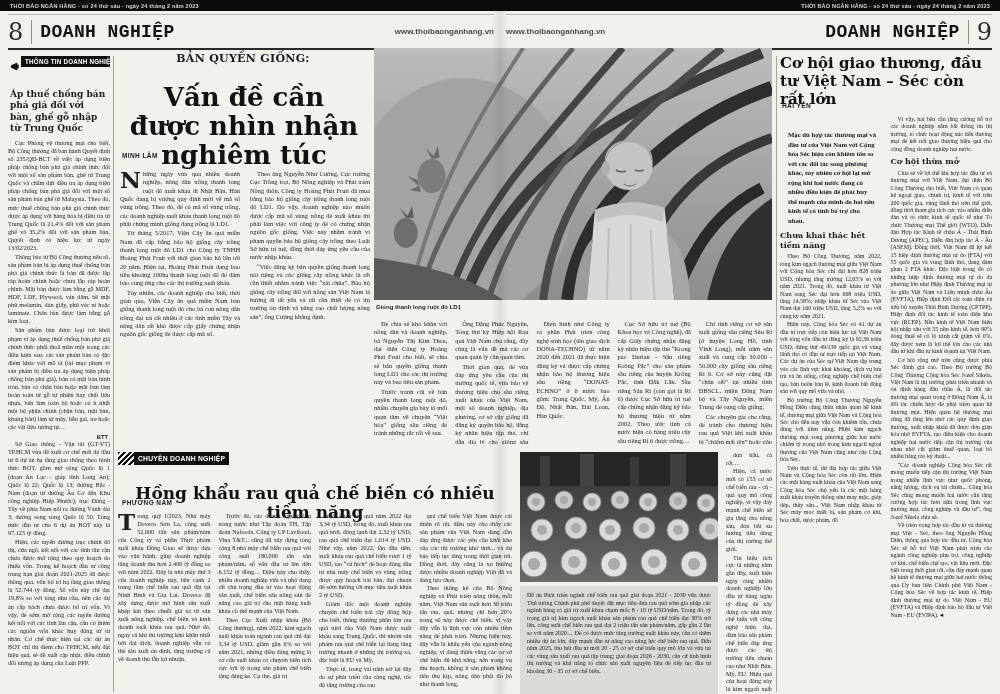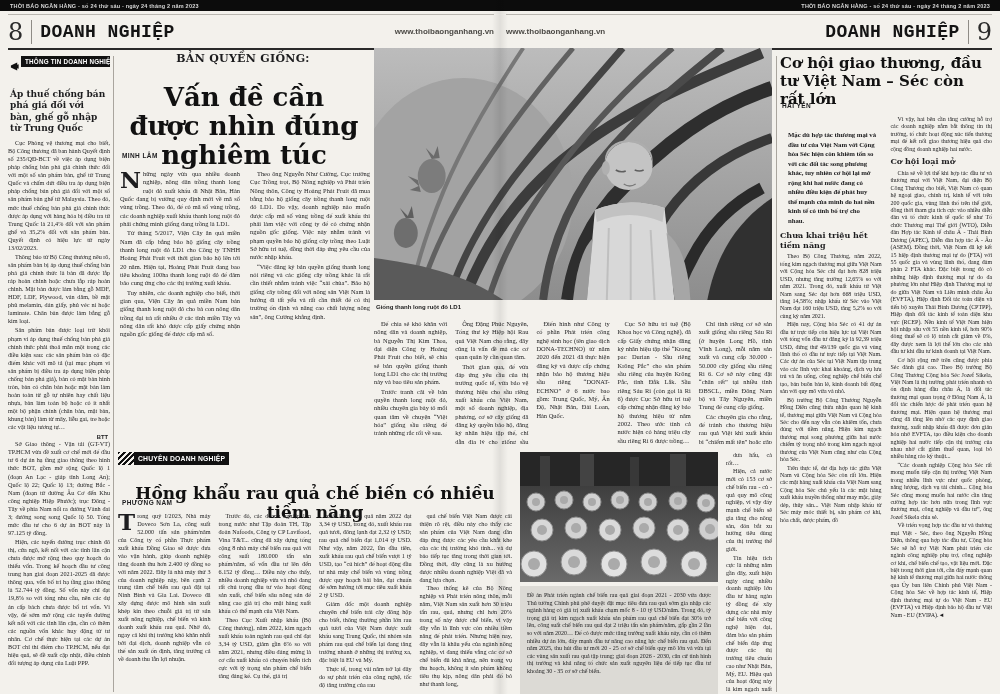--- a/index.html
+++ b/index.html
@@ -114,21 +114,21 @@
       </div>
     <div class="sig">BTT</div>
     <div class="body">
         <p>Sở Giao thông - Vận tải (GT-VT) TP.HCM vừa đề xuất cơ chế mới để đầu tư 6 dự án hạ tầng giao thông theo hình thức BOT, gồm mở rộng Quốc lộ 1 (đoạn An Lạc - giáp tỉnh Long An); Quốc lộ 22; Quốc lộ 13; đường Bắc - Nam (đoạn từ đường Âu Cơ đến Khu công nghiệp Hiệp Phước); trục Đông - Tây về phía Nam nối ra đường Vành đai 3; đường song song Quốc lộ 50. Tổng mức đầu tư cho 6 dự án BOT này là 97.125 tỷ đồng.</p>
         <p>Hiện, các tuyến đường trục chính đô thị, cửa ngõ, kết nối với các tỉnh lân cận chưa được mở rộng theo quy hoạch do thiếu vốn. Trong kế hoạch đầu tư công trung hạn giai đoạn 2021-2025 đã được thông qua, vốn bố trí hạ tầng giao thông là 52.744 tỷ đồng. Số vốn này chỉ đạt 19,8% so với tổng nhu cầu, nên các dự án cấp bách chưa được bố trí vốn. Vì vậy, để sớm mở rộng các tuyến đường kết nối với các tỉnh lân cận, cần có thêm các nguồn vốn khác huy động từ tư nhân. Cơ chế thực hiện tại các dự án BOT chỉ thí điểm cho TP.HCM, nếu đạt hiệu quả, sẽ đề xuất cập nhật, điều chỉnh đối tượng áp dụng của Luật PPP.</p>
       </div>
 
   </aside>
 
   <div class="kicker">BẢN QUYỀN GIỐNG:</div>
-  <h1 class="mhead">Vấn đề cần được nhìn đúng nghiêm túc</h1>
+  <h1 class="mhead">Vấn đề cần được nhìn nhận nghiêm túc</h1>
   <div class="byline by-main">MINH LÂM</div>
 
   <div class="photo">
     <svg viewBox="0 0 400 252" preserveAspectRatio="none">
       <defs>
         <linearGradient id="bg1" x1="0" y1="0" x2="0" y2="1">
           <stop offset="0" stop-color="#bcbcbc"></stop>
             <stop offset="1" stop-color="#8d8d8d"></stop>
         </linearGradient>
       </defs>
@@ -291,33 +291,33 @@
     </div>
 
   <h2 class="rhead">Cơ hội giao thương, đầu tư Việt Nam – Séc còn rất lớn</h2>
   <div class="byline by-right">HẢI YẾN</div>
 
   <div class="rcols">
     <div>
       <div class="intro">
         <p>Mặc dù hợp tác thương mại và đầu tư của Việt Nam với Cộng hòa Séc hiện còn khiêm tốn so với các đối tác song phương khác, tuy nhiên cơ hội lại mở rộng khi hai nước đang có nhiều điều kiện để phát huy thế mạnh của mình do hai nền kinh tế có tính bổ trợ cho nhau.</p>
       </div>
-      <div class="subhead">Chưa khai triệu hết tiềm năng</div>
+      <div class="subhead">Chưa khai thác hết tiềm năng</div>
       <div>
           <p>Theo Bộ Công Thương, năm 2022, tổng kim ngạch thương mại giữa Việt Nam với Cộng hòa Séc chỉ đạt hơn 828 triệu USD, nhưng tăng trưởng 12,65% so với năm 2021. Trong đó, xuất khẩu từ Việt Nam sang Séc đạt hơn 668 triệu USD, tăng 14,58%; nhập khẩu từ Séc vào Việt Nam đạt 160 triệu USD, tăng 5,2% so với cùng kỳ năm 2021.</p>
           <p>Hiện nay, Cộng hòa Séc có 41 dự án đầu tư trực tiếp còn hiệu lực tại Việt Nam với tổng vốn đầu tư đăng ký là 92,39 triệu USD, đứng thứ 49/139 quốc gia và vùng lãnh thổ có đầu tư trực tiếp tại Việt Nam. Các dự án của Séc tại Việt Nam tập trung vào các lĩnh vực khai khoáng, dịch vụ lưu trú và ăn uống, công nghiệp chế biến chế tạo, bán buôn bán lẻ, kinh doanh bất động sản với quy mô vừa và nhỏ.</p>
           <p>Bộ trưởng Bộ Công Thương Nguyễn Hồng Diên cũng thừa nhận quan hệ kinh tế, thương mại giữa Việt Nam và Cộng hòa Séc cho đến nay vẫn còn khiêm tốn, chưa đúng với tiềm năng. Hiện kim ngạch thương mại song phương giữa hai nước chiếm tỷ trọng nhỏ trong kim ngạch ngoại thương của Việt Nam cũng như của Cộng hòa Séc.</p>
           <p>Trên thực tế, dư địa hợp tác giữa Việt Nam và Cộng hòa Séc còn rất lớn. Hiện các mặt hàng xuất khẩu của Việt Nam sang Cộng hòa Séc chủ yếu là các mặt hàng xuất khẩu truyền thống như may mặc, giày dép, thủy sản... Việt Nam nhập khẩu từ Séc máy móc thiết bị, sản phẩm cơ khí, hóa chất, dược phẩm, đồ</p>
         </div>
     </div>
     <div>
       <div>
           <p>Vì vậy, hai bên cần tăng cường hỗ trợ các doanh nghiệp nắm bắt thông tin thị trường, tổ chức hoạt động xúc tiến thương mại để kết nối giao thương hiệu quả cho cộng đồng doanh nghiệp hai nước.</p>
         </div>
-      <div class="subhead">Cơ hội loại mở</div>
+      <div class="subhead">Cơ hội thừa mở</div>
       <div>
           <p>Chia sẻ về lợi thế khi hợp tác đầu tư và thương mại với Việt Nam, đại diện Bộ Công Thương cho biết, Việt Nam có quan hệ ngoại giao, chính trị, kinh tế với trên 200 quốc gia, vùng lãnh thổ trên thế giới, đồng thời tham gia tích cực vào nhiều diễn đàn và tổ chức kinh tế quốc tế như Tổ chức Thương mại Thế giới (WTO), Diễn đàn Hợp tác Kinh tế châu Á - Thái Bình Dương (APEC), Diễn đàn hợp tác Á - Âu (ASEM). Đồng thời, Việt Nam đã ký kết 15 hiệp định thương mại tự do (FTA) với 55 quốc gia và vùng lãnh thổ, đang đàm phán 2 FTA khác. Đặc biệt trong đó có những hiệp định thương mại tự do đa phương lớn như Hiệp định Thương mại tự do giữa Việt Nam và Liên minh châu Âu (EVFTA), Hiệp định Đối tác toàn diện và tiến bộ xuyên Thái Bình Dương (CPTPP), Hiệp định đối tác kinh tế toàn diện khu vực (RCEP). Nền kinh tế Việt Nam hiện hội nhập sâu với 55 nền kinh tế, hơn 90% dòng thuế sẽ có lộ trình cắt giảm về 0%, đây được xem là lợi thế lớn cho các nhà đầu tư khi đầu tư kinh doanh tại Việt Nam.</p>
           <p>Cơ hội rộng mở trên cũng được phía Séc đánh giá cao. Theo Bộ trưởng Bộ Công Thương Cộng hòa Séc Jozef Síkela, Việt Nam là thị trường phát triển nhanh và ổn định hàng đầu châu Á, là đối tác thương mại quan trọng ở Đông Nam Á, là đối tác chiến lược để phát triển quan hệ thương mại. Hiện quan hệ thương mại cũng đã tăng lên nhờ các quy định giao thương, xuất nhập khẩu đã được đơn giản hóa nhờ EVFTA, tạo điều kiện cho doanh nghiệp hai nước tiếp cận thị trường của nhau nhờ cắt giảm thuế quan, loại bỏ nhiều hàng rào kỹ thuật...</p>
           <p>“Các doanh nghiệp Cộng hòa Séc rất mong muốn tiếp cận thị trường Việt Nam trong nhiều lĩnh vực như quốc phòng, năng lượng, dịch vụ tài chính... Cộng hòa Séc cũng mong muốn hai nước cần tăng cường hợp tác hơn nữa trong lĩnh vực thương mại, công nghiệp và đầu tư”, ông Jozef Síkela chia sẻ.</p>
           <p>Về triển vọng hợp tác đầu tư và thương mại Việt - Séc, theo ông Nguyễn Hồng Diên, thông qua hợp tác đầu tư, Cộng hòa Séc sẽ hỗ trợ Việt Nam phát triển các ngành công nghiệp phụ trợ, công nghiệp cơ khí, chế biến chế tạo, vật liệu mới. Đặc biệt trong thời gian tới, cần đẩy mạnh quan hệ kinh tế thương mại giữa hai nước thông qua Ủy ban liên Chính phủ Việt Nam - Cộng hòa Séc về hợp tác kinh tế, Hiệp định thương mại tự do Việt Nam - EU (EVFTA) và Hiệp định bảo hộ đầu tư Việt Nam - EU (EVIPA).◄</p>
         </div>
     </div>
   </div>
 
   <div class="fold"></div>

